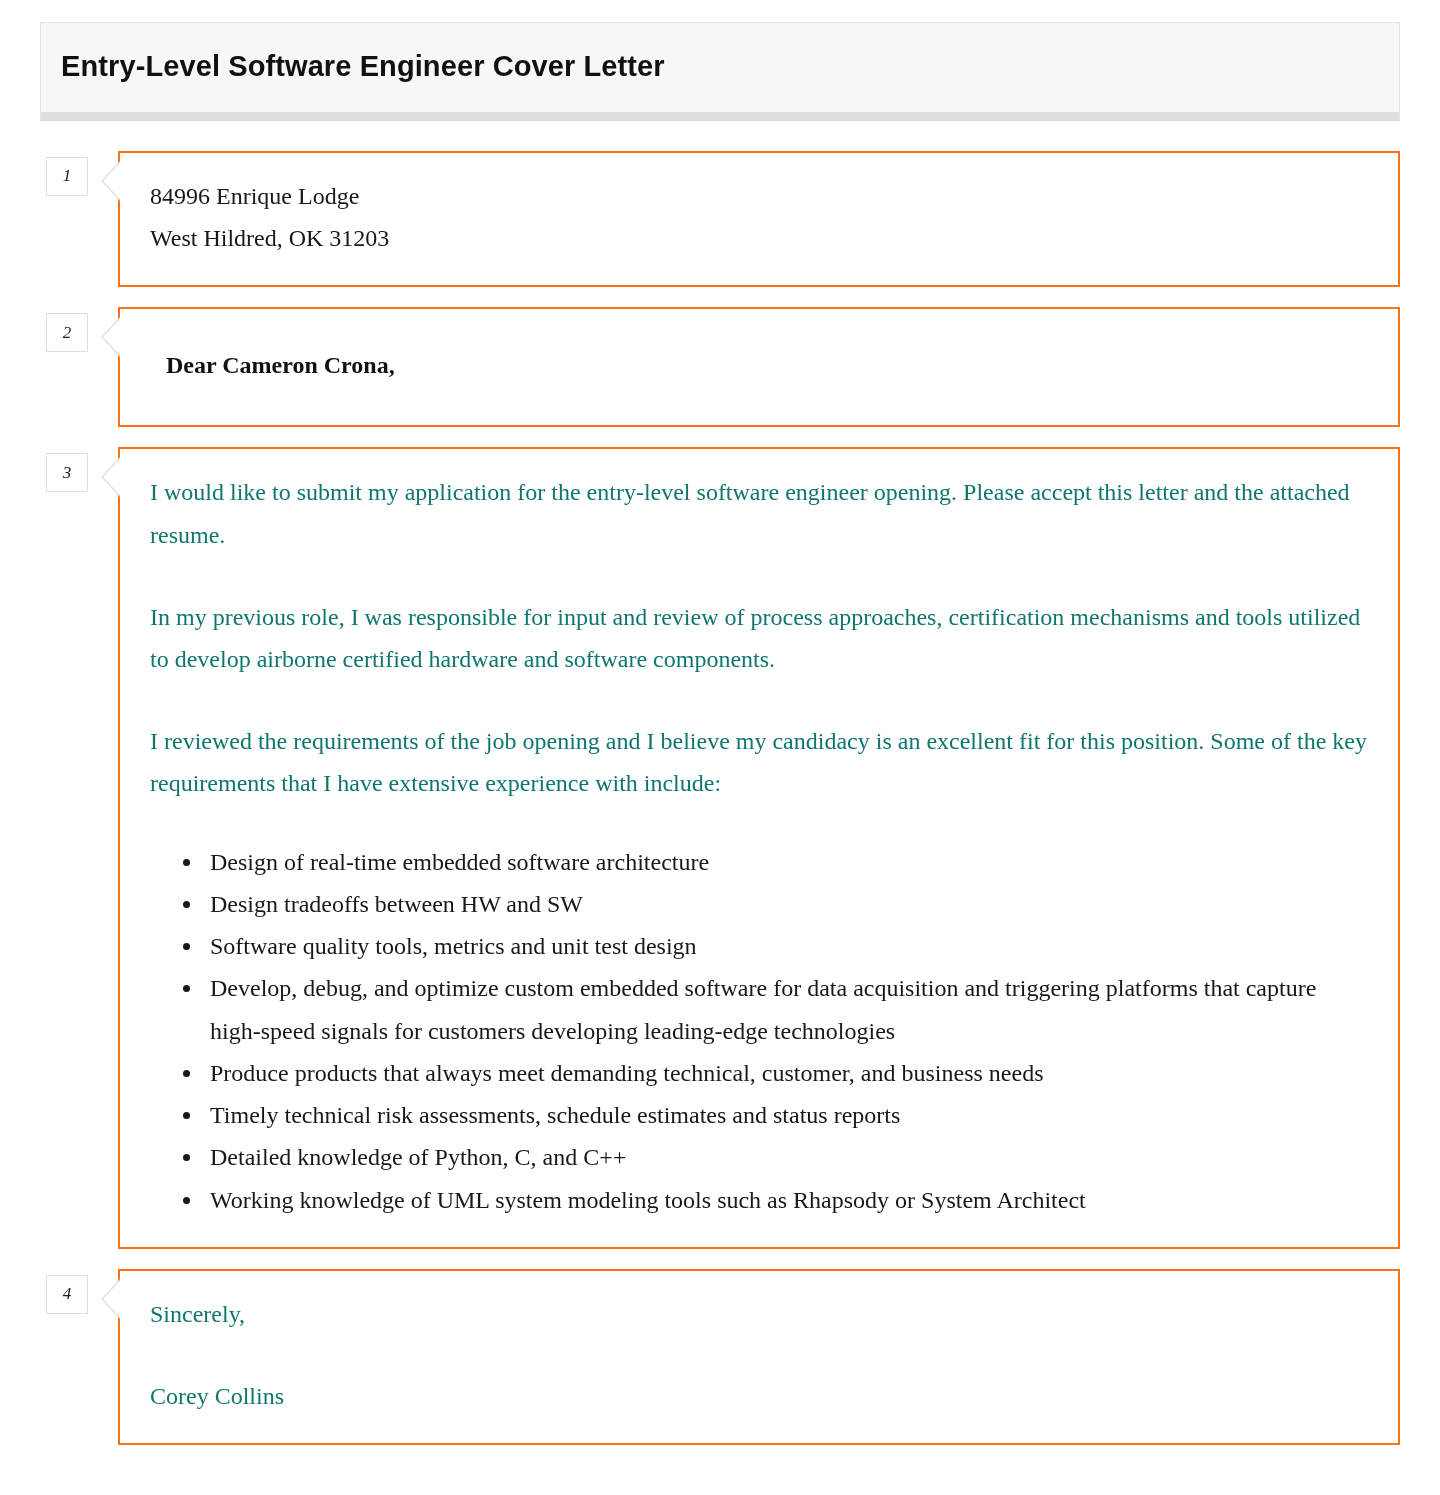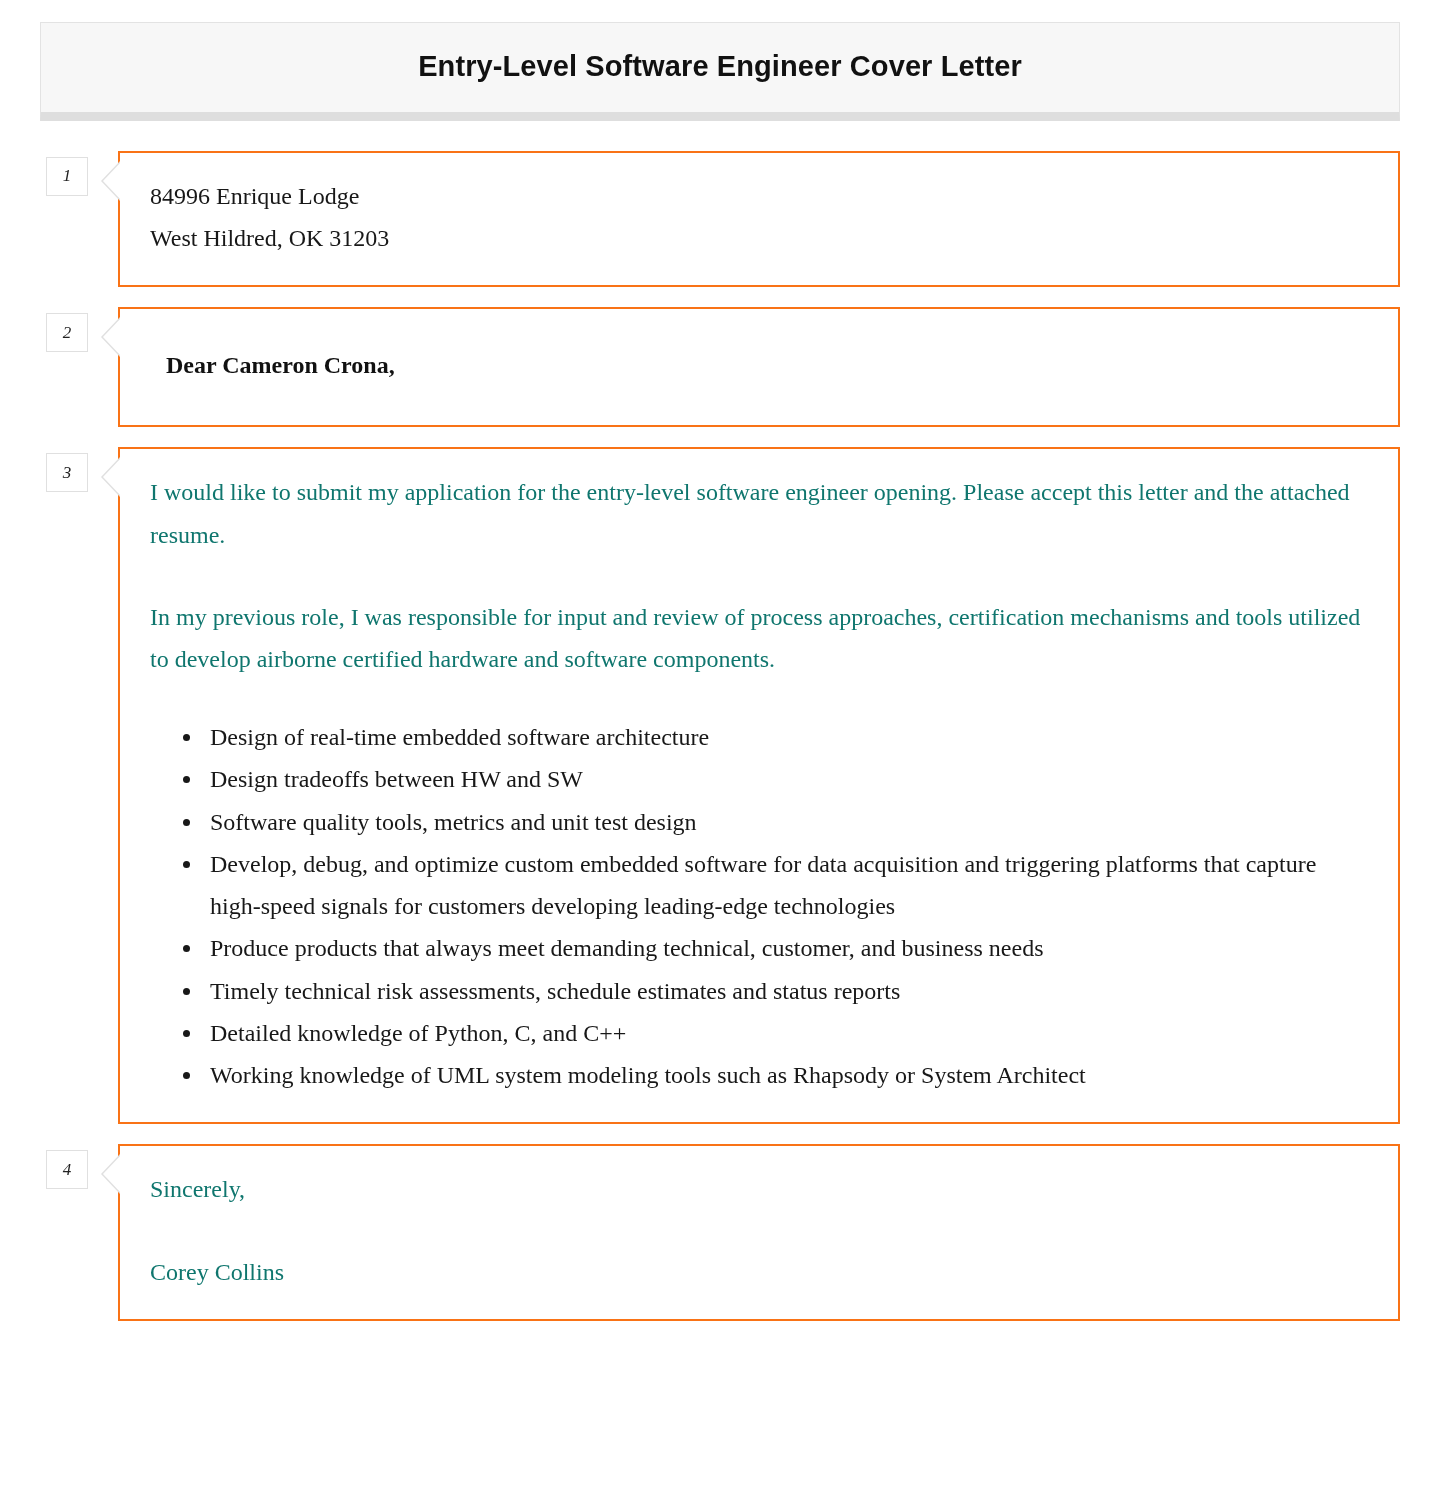--- a/index.html
+++ b/index.html
@@ -23,21 +23,21 @@
     padding: 0;
   }
 
   
   .doc-header {
     margin: 22px 40px 0 40px;
     background: #f7f7f7;
     border: 1px solid #e3e3e3;
     border-bottom: 9px solid #dedede;
     padding: 26px 20px 28px 20px;
-    text-align: center;
+    text-align: left;
   }
   .doc-header-title {
     font-family: "Liberation Sans", "DejaVu Sans", sans-serif;
     font-weight: bold;
     font-size: 29px;
     line-height: 1.2;
     color: #111111;
     letter-spacing: 0.1px;
     margin: 0;
   }
@@ -184,20 +184,21 @@
         </div>
       </div>
     </div>
 
     <div class="section">
       <div class="section-marker">3</div>
       <div class="section-body">
         <div class="section-content">
           <p class="para">I would like to submit my application for the entry-level software engineer opening. Please accept this letter and the attached resume.</p>
           <p class="para">In my previous role, I was responsible for input and review of process approaches, certification mechanisms and tools utilized to develop airborne certified hardware and software components.</p>
+          <p class="para">I reviewed the requirements of the job opening and I believe my candidacy is an excellent fit for this position. Some of the key requirements that I have extensive experience with include:</p>
           <ul class="req-list">
             <li>Design of real-time embedded software architecture</li>
             <li>Design tradeoffs between HW and SW</li>
             <li>Software quality tools, metrics and unit test design</li>
             <li>Develop, debug, and optimize custom embedded software for data acquisition and triggering platforms that capture high-speed signals for customers developing leading-edge technologies</li>
             <li>Produce products that always meet demanding technical, customer, and business needs</li>
             <li>Timely technical risk assessments, schedule estimates and status reports</li>
             <li>Detailed knowledge of Python, C, and C++</li>
             <li>Working knowledge of UML system modeling tools such as Rhapsody or System Architect</li>
           </ul>

